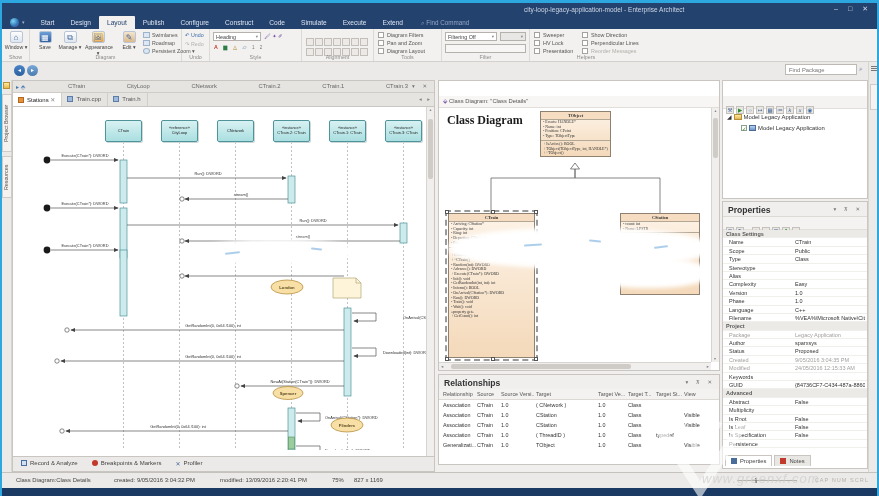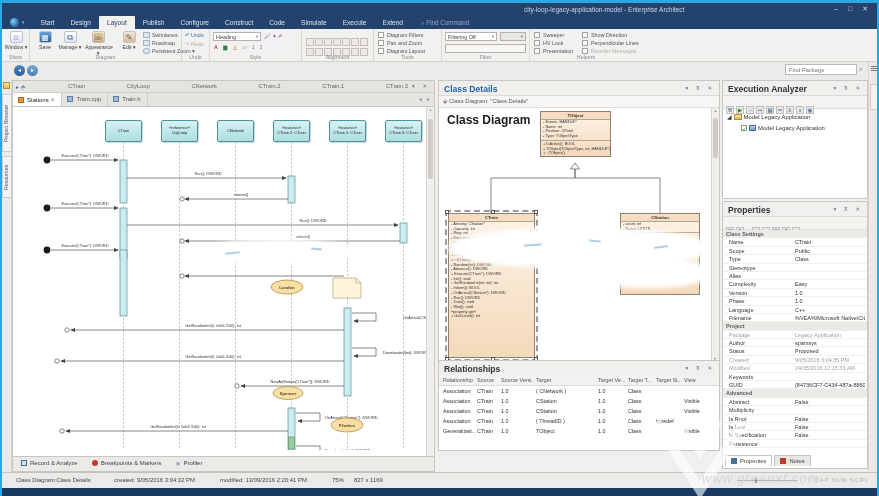--- a/index.html
+++ b/index.html
@@ -66,30 +66,30 @@
   .dbot{position:absolute;left:0;right:0;bottom:0;height:15px;background:#eceae8;border-top:1px solid #c9c6c2;display:flex;gap:14px;padding:3px 0 0 8px;font-size:6px;color:#444;}
   .dbtab{white-space:nowrap;}
   .bico{display:inline-block;vertical-align:-1px;margin-right:3px;}
   
   .cpanel{top:80px;left:436px;width:282px;height:291px;background:#fff;border:1px solid #c9c6c2;}
   .phead{position:absolute;top:0;left:0;right:0;height:15px;background:#f0efee;border-bottom:1px solid #ddd9d5;}
   .phead .ptitle{position:absolute;left:5px;top:3px;font-size:8.6px;font-weight:bold;color:#333;}
   .phead .ptitle.blue{color:#1464b4;}
   .pbtns{position:absolute;right:4px;top:4px;font-size:5.5px;color:#777;letter-spacing:3px;}
   .ctoolbar{position:absolute;top:15px;left:0;right:0;height:12px;background:#f7f6f4;border-bottom:1px solid #e2dfdb;font-size:5.8px;color:#555;padding:2px 0 0 4px;}
-  .ccanvas{position:absolute;top:27px;left:0;width:270px;height:256px;background:#fff;overflow:hidden;}
+  .ccanvas{position:absolute;top:27px;left:0;width:270px;height:256px;background:#fff;overflow:hidden;font-family:Liberation Serif, serif;}
   .clstitle{position:absolute;left:8px;top:5px;font-size:12px;font-weight:bold;color:#1b1b1b;}
   .clsbox{position:absolute;background:linear-gradient(#fdf3e7,#f4d9ba);border:1px solid #8f8172;font-size:3.9px;color:#333;}
   .clshdr{text-align:center;font-weight:bold;font-size:4.3px;border-bottom:1px solid #b2a694;padding:1px 0;background:#f6ddc1;}
   .clsm{padding-left:2px;line-height:4.7px;white-space:nowrap;overflow:hidden;}
   .clssep{border-top:1px solid #b2a694;margin:1px 0;}
   .sel{outline:2px dashed #9a9a9a;outline-offset:1px;}
   .hdl{position:absolute;width:4px;height:4px;background:#fff;border:1px solid #555;}
   
-  .rpanel{top:360px;left:436px;width:282px;height:91px;background:#fff;border:1px solid #c9c6c2;}
+  .rpanel{top:374px;left:436px;width:282px;height:91px;background:#fff;border:1px solid #c9c6c2;}
   .rcols{position:absolute;top:14px;left:0;right:0;height:11px;background:#f3f2f0;border-bottom:1px solid #ddd9d5;font-size:5.4px;color:#555;}
   .rcols span,.rrow span{position:absolute;top:2px;white-space:nowrap;overflow:hidden;}
   .rrow{position:absolute;left:0;right:0;height:10px;font-size:5.4px;color:#333;}
   .c0{left:4px;width:33px;} .c1{left:38px;width:23px;} .c2{left:62px;width:34px;} .c3{left:97px;width:61px;}
   .c4{left:159px;width:29px;} .c5{left:189px;width:27px;} .c6{left:217px;width:27px;} .c7{left:245px;width:33px;}
   
   .xpanel{top:80px;left:720px;width:146px;height:119px;background:#fff;border:1px solid #c9c6c2;}
   .xtools{position:absolute;top:15px;left:0;right:0;height:13px;background:#f4f3f1;border-bottom:1px solid #e2dfdb;padding:2px 0 0 3px;}
   .tico{display:inline-block;width:8px;height:8px;margin-right:2px;border:1px solid #c4c1bd;background:#e9e7e4;font-size:5.5px;line-height:7px;text-align:center;color:#4a6c9b;}
   .treerow{position:absolute;left:4px;font-size:5.9px;color:#333;white-space:nowrap;}
@@ -382,24 +382,20 @@
       </div>
 
     <div class="dbot">
       <span class="dbtab"><span class="bico" style="width:6px;height:6px;border:1px solid #4a6c9b;background:#cfe0f4;"></span><span>Record &amp; Analyze</span></span>
       <span class="dbtab"><span class="bico" style="width:6px;height:6px;border-radius:50%;background:#c0392b;"></span><span>Breakpoints &amp; Markers</span></span>
       <span class="dbtab"><span class="bico" style="color:#4a6c9b;font-size:6px;">✕</span><span>Profiler</span></span>
     </div>
   </div>
 
   <div class="abs cpanel">
-    <div class="phead">
-      <span class="ptitle blue">Class Details</span>
-      <span class="pbtns">▾ ⊼ ✕</span>
-    </div>
     <div class="ctoolbar"><span style="color:#7a5aa8;">⬙</span> <span>Class Diagram: "Class Details"</span></div>
     <div class="ccanvas">
       <div class="clstitle">Class Diagram</div>
       <svg width="270" height="256" style="position:absolute;left:0;top:0;">
         <g stroke="#666" stroke-width="0.8" fill="none">
           <path d="M136,61 V70 H52 V105"></path>
             <path d="M136,61 V70 H221 V105"></path>
         </g>
         <polygon points="136,55 131.5,61 140.5,61" fill="#fff" stroke="#666" stroke-width="0.8"></polygon>
       </svg>
@@ -551,24 +547,20 @@
           <span class="c3">TObject</span>
           <span class="c4">1.0</span>
           <span class="c5">Class</span>
           <span class="c6"></span>
           <span class="c7">Visible</span>
         </div>
       </div>
   </div>
 
   <div class="abs xpanel">
-    <div class="phead">
-      <span class="ptitle">Execution Analyzer</span>
-      <span class="pbtns">▾ ⊼ ✕</span>
-    </div>
     <div class="xtools">
       <span class="tico">⚒</span><span class="tico" style="color:#2d8a2d;">▶</span><span class="tico">☼</span><span class="tico">↦</span><span class="tico">▦</span><span class="tico">≔</span><span class="tico">𝑘</span><span class="tico">𝑥</span><span class="tico" style="color:#3d6ea8;">◉</span>
     </div>
     <div class="treerow" style="top:33px;">◢<span class="fold"></span><span>Model Legacy Application</span></div>
     <div class="treerow" style="top:44px;left:18px;"><span class="chk">✓</span><span class="pkgico"></span><span>Model Legacy Application</span></div>
   </div>
 
   <div class="abs ppanel">
     <div class="phead">
       <span class="ptitle">Properties</span>

